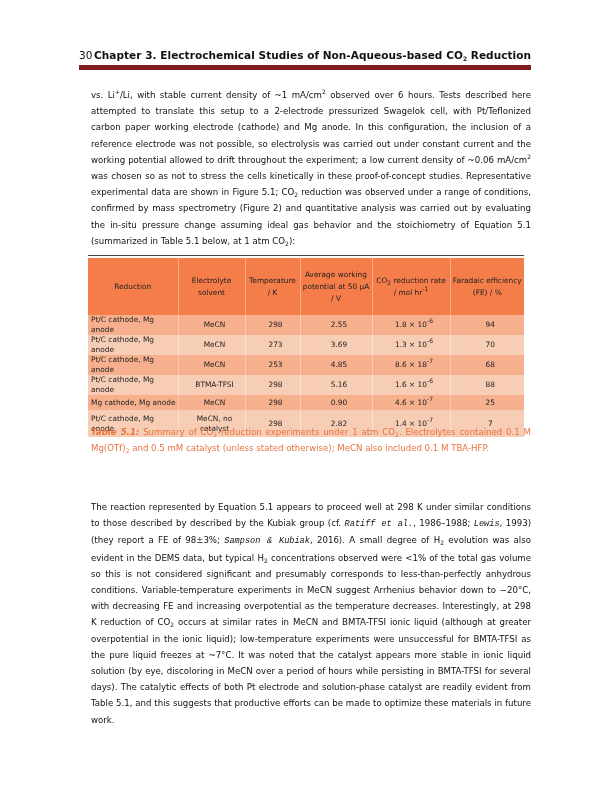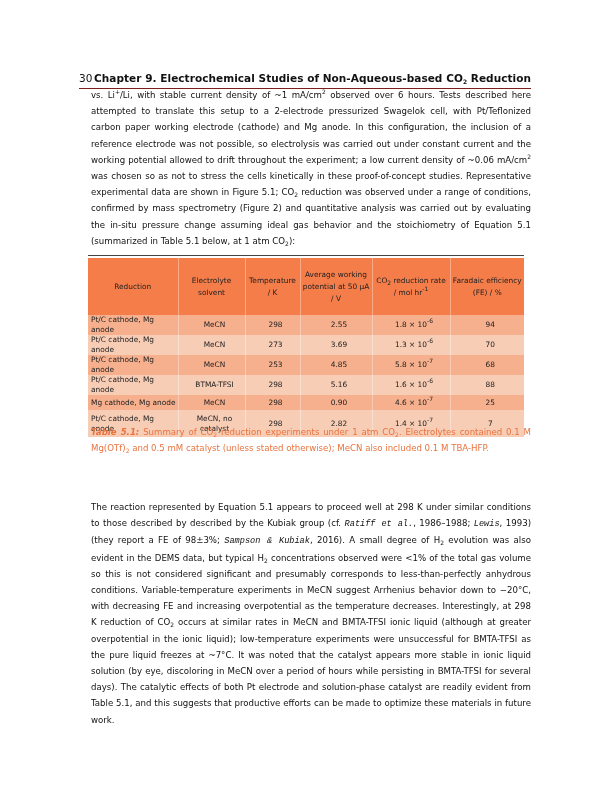--- a/index.html
+++ b/index.html
@@ -1,19 +1,19 @@
 <!DOCTYPE html>
 <html><head>
 <meta charset="utf-8">
 <style>
   html, body { margin: 0; padding: 0; background: #ffffff; }
   body { width: 612px; height: 792px; position: relative; overflow: hidden;
          font-family: "DejaVu Sans", sans-serif; color: #111; }
-  .header { position: absolute; left: 79px; top: 70px; width: 452px; height: 18px;
-            border-bottom: 1px solid #7f1d1d; font-size: 10.5px; }
+  .header { position: absolute; left: 79px; top: 47px; width: 452px; height: 18px;
+            border-bottom: 5px solid #7f1d1d; font-size: 10.5px; }
   .page-num { position: absolute; left: 0; top: 2px; }
   .running-title { position: absolute; right: 0; top: 2px; font-weight: bold; letter-spacing: 0.05px; }
   .para { position: absolute; left: 91px; width: 440px; font-size: 8.6px; line-height: 16.2px;
           text-align: justify; }
   .para1 { top: 87px; }
   .para2 { top: 499px; }
   sub, sup { font-size: 6px; line-height: 0; }
   sub { vertical-align: -2px; }
   sup { vertical-align: 4px; }
   i { font-style: italic; font-family: Liberation Mono, monospace; }
@@ -34,21 +34,21 @@
 
   .caption { position: absolute; left: 91px; top: 424px; width: 440px; font-size: 8.6px; line-height: 16px;
              color: #e8733f; text-align: justify; }
   .caption b { font-weight: bold; font-style: italic; }
 </style>
 </head>
 <body>
 
 <div class="header">
   <span class="page-num">30</span>
-  <span class="running-title"><span>Chapter 9. Electrochemical Studies of Non-Aqueous-based CO</span><sub>2</sub><span> Reduction</span></span>
+  <span class="running-title"><span>Chapter 3. Electrochemical Studies of Non-Aqueous-based CO</span><sub>2</sub><span> Reduction</span></span>
 </div>
 
 <p class="para para1" style="margin:0"><span>vs. Li</span><sup>+</sup><span>/Li, with stable current density of ~1 mA/cm</span><sup>2</sup><span> observed over 6 hours. Tests described here attempted to translate this setup to a 2-electrode pressurized Swagelok cell, with Pt/Teflonized carbon paper working electrode (cathode) and Mg anode. In this configuration, the inclusion of a reference electrode was not possible, so electrolysis was carried out under constant current and the working potential allowed to drift throughout the experiment; a low current density of ~0.06 mA/cm</span><sup>2</sup><span> was chosen so as not to stress the cells kinetically in these proof-of-concept studies. Representative experimental data are shown in Figure 5.1; CO</span><sub>2</sub><span> reduction was observed under a range of conditions, confirmed by mass spectrometry (Figure 2) and quantitative analysis was carried out by evaluating the in-situ pressure change assuming ideal gas behavior and the stoichiometry of Equation 5.1 (summarized in Table 5.1 below, at 1 atm CO</span><sub>2</sub><span>):</span></p>
 
 <div class="table-rule"></div>
 <table class="data">
   <colgroup>
     <col style="width:90px">
       <col style="width:67px">
       <col style="width:55px">
@@ -81,21 +81,21 @@
         <td>273</td>
         <td>3.69</td>
         <td><span>1.3 × 10</span><sup>-6</sup></td>
         <td>70</td>
       </tr>
       <tr class="odd">
         <td class="left">Pt/C cathode, Mg anode</td>
         <td>MeCN</td>
         <td>253</td>
         <td>4.85</td>
-        <td><span>5.8 × 10</span><sup>-7</sup></td>
+        <td><span>8.6 × 18</span><sup>-7</sup></td>
         <td>68</td>
       </tr>
       <tr class="even">
         <td class="left">Pt/C cathode, Mg anode</td>
         <td>BTMA-TFSI</td>
         <td>298</td>
         <td>5.16</td>
         <td><span>1.6 × 10</span><sup>-6</sup></td>
         <td>88</td>
       </tr>

